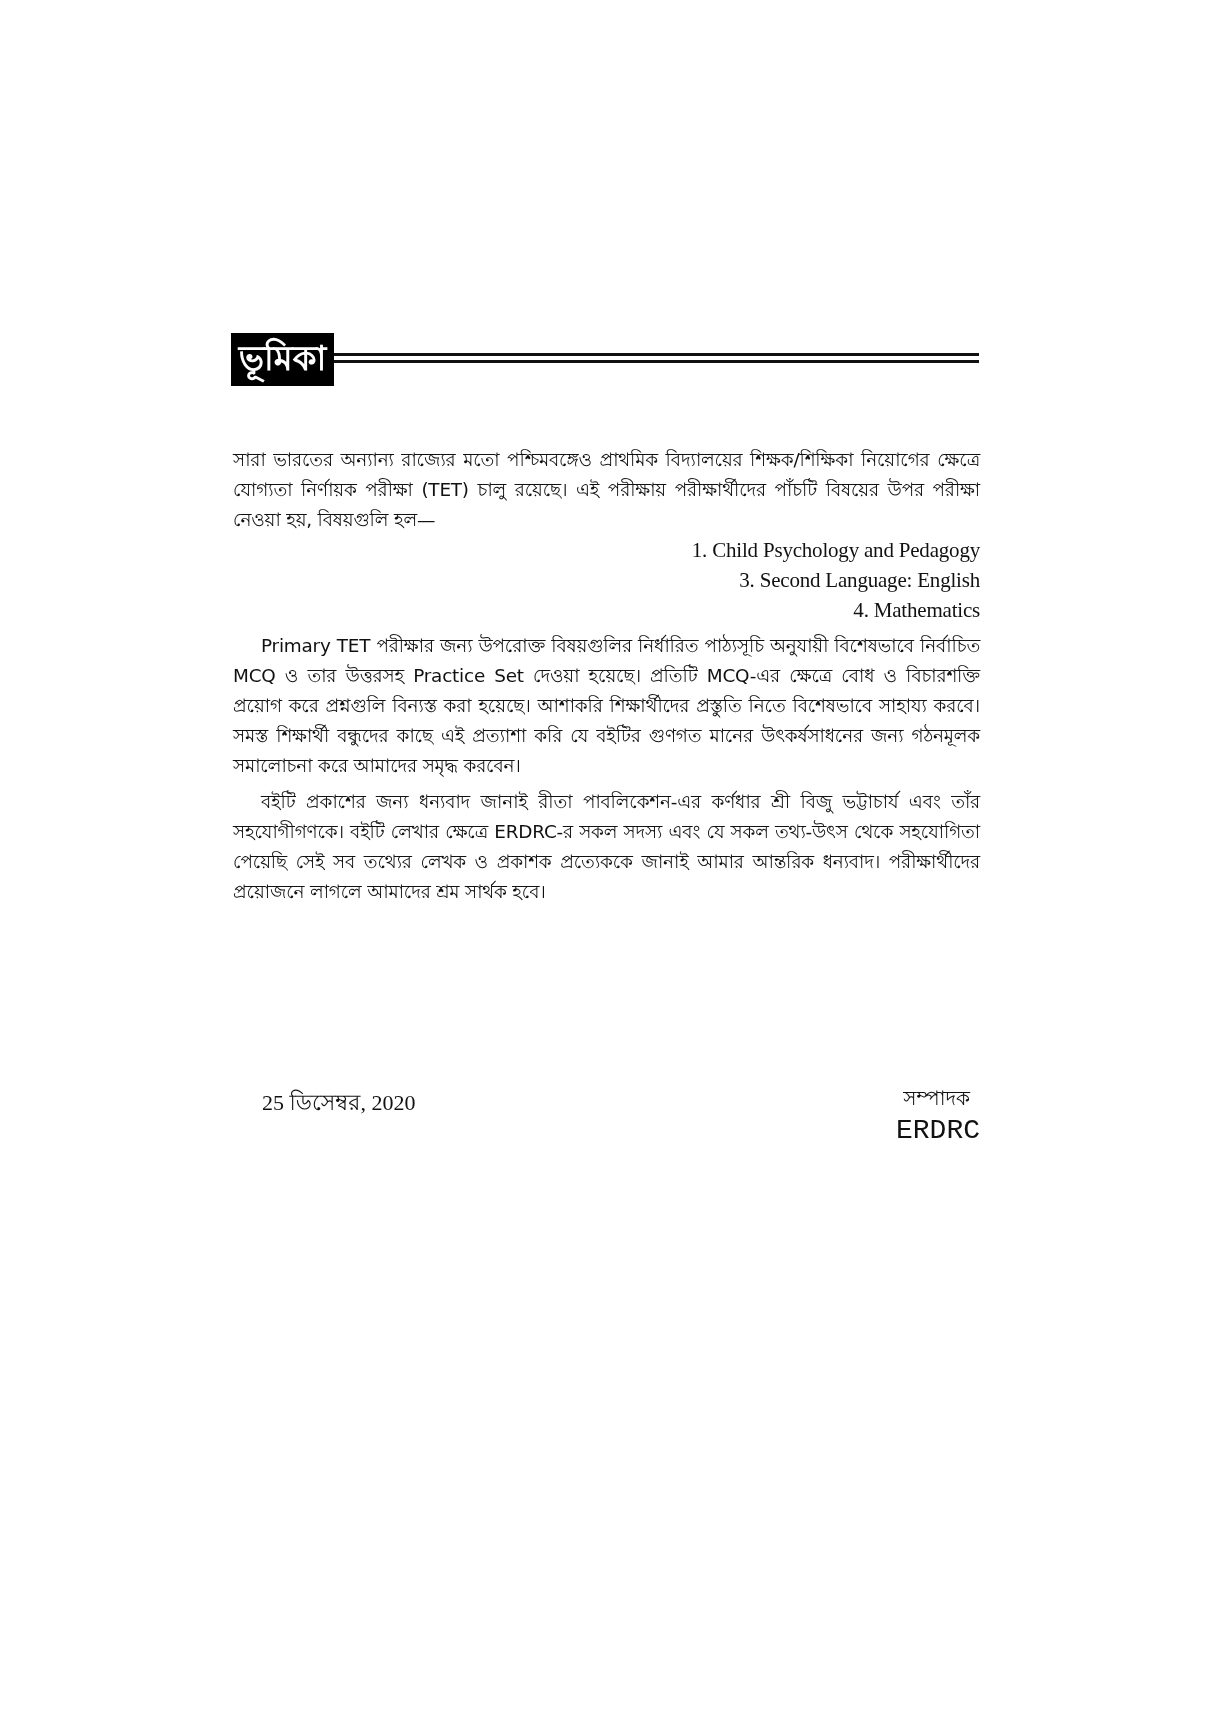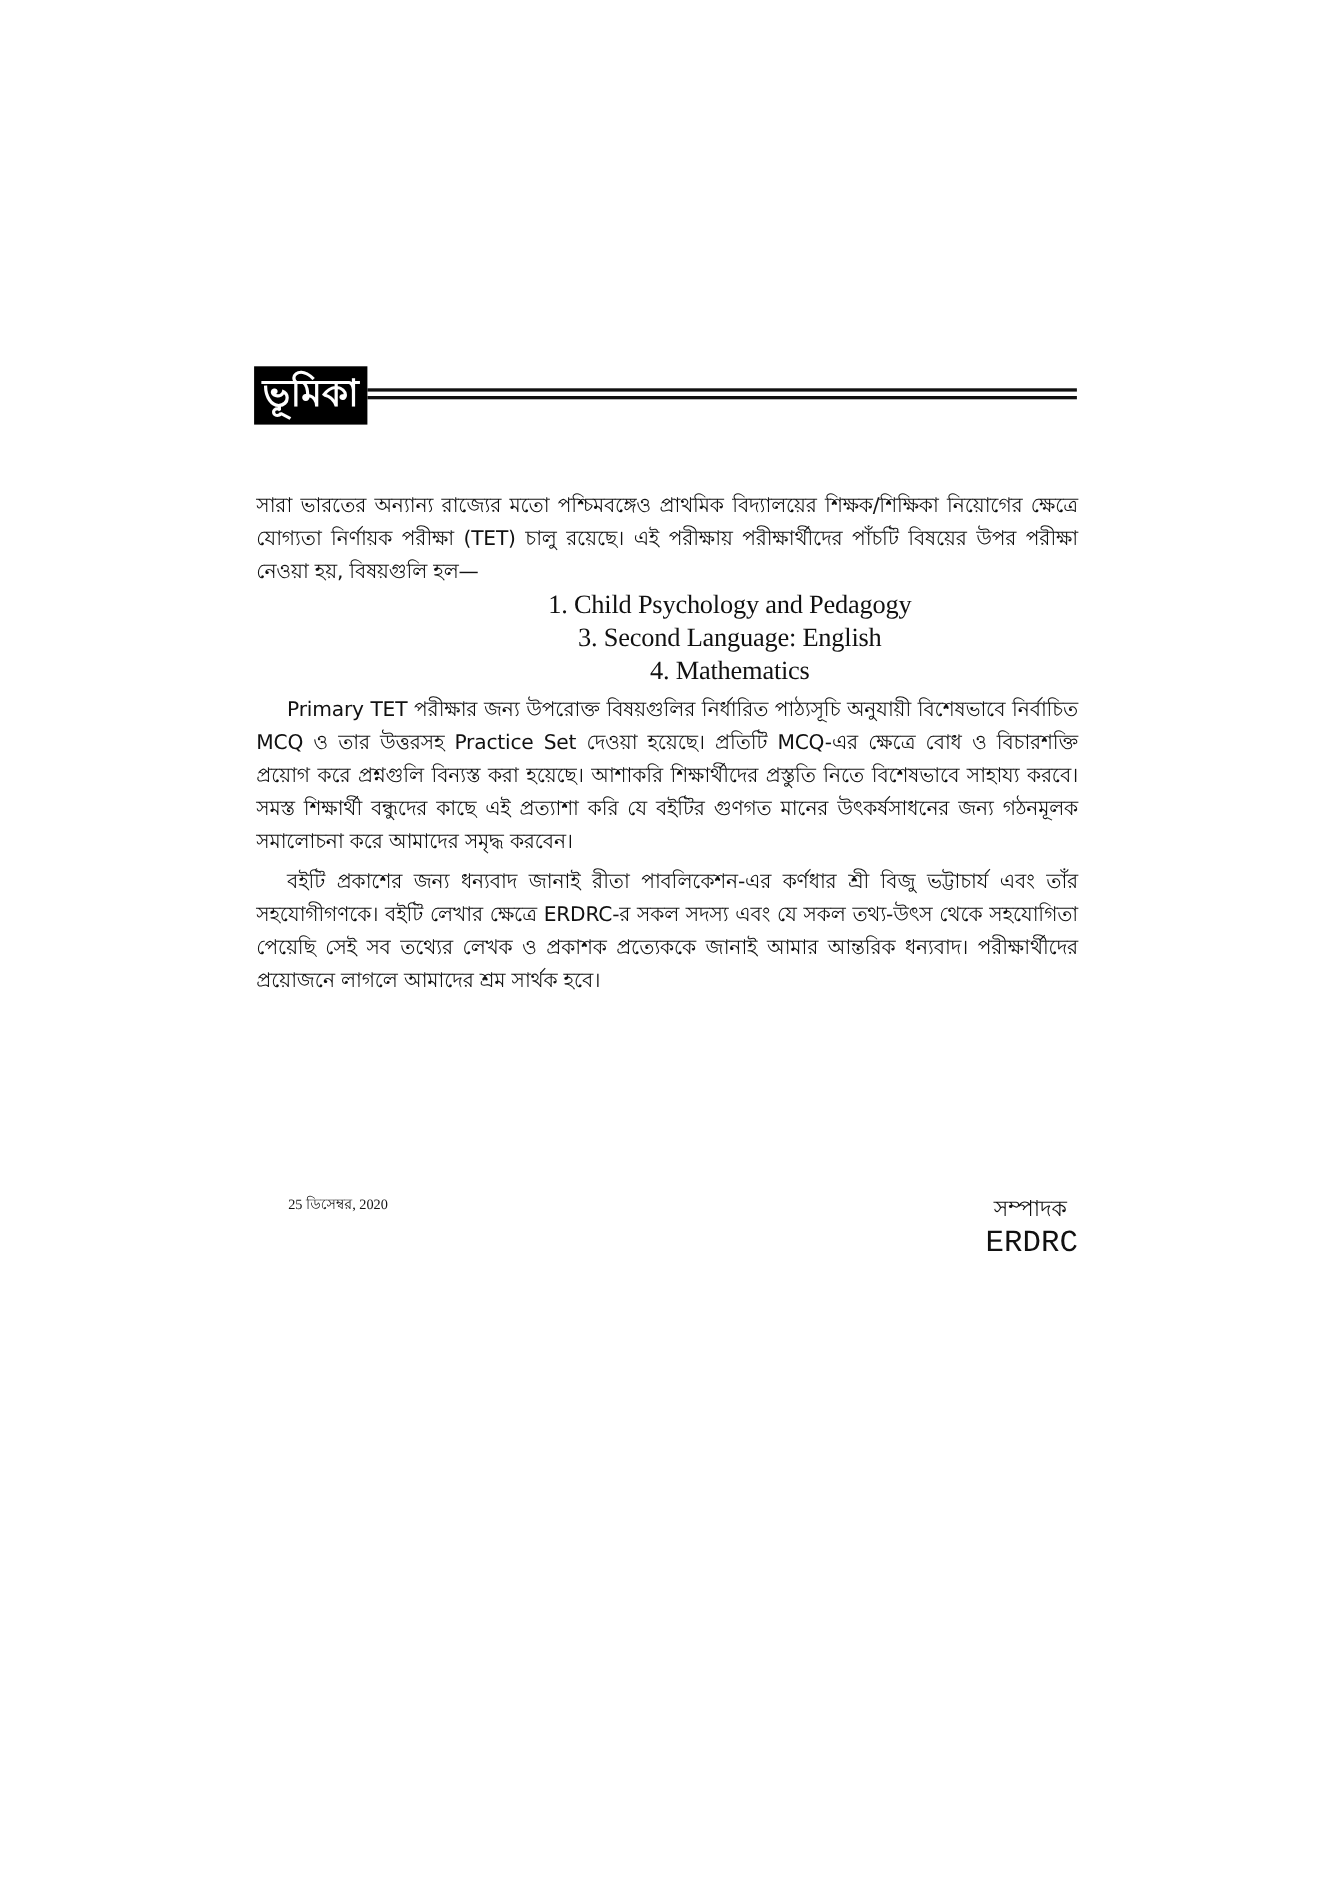--- a/index.html
+++ b/index.html
@@ -71,32 +71,32 @@
       text-align: justify;
     }
     .para.indent { text-indent: 28px; }
     .para.gap-top { margin-top: 6px; }
 
     .subject-list {
       list-style: none;
       margin: 0;
       padding: 0 0 0 114px;
       font-family: "Liberation Serif", serif;
-      font-size: 24px;
+      font-size: 21px;
       line-height: 30px;
-      text-align: center;
+      text-align: right;
     }
     .subject-list li { margin: 0; }
 
     .footer-date {
       position: absolute;
       left: 262px;
       top: 1085px;
       font-family: "Liberation Serif", "DejaVu Sans", serif;
-      font-size: 13px;
+      font-size: 22px;
     }
     .footer-role {
       position: absolute;
       right: 244px;
       top: 1083px;
       font-family: "DejaVu Sans", sans-serif;
       font-size: 20px;
       text-align: right;
     }
     .footer-org {

